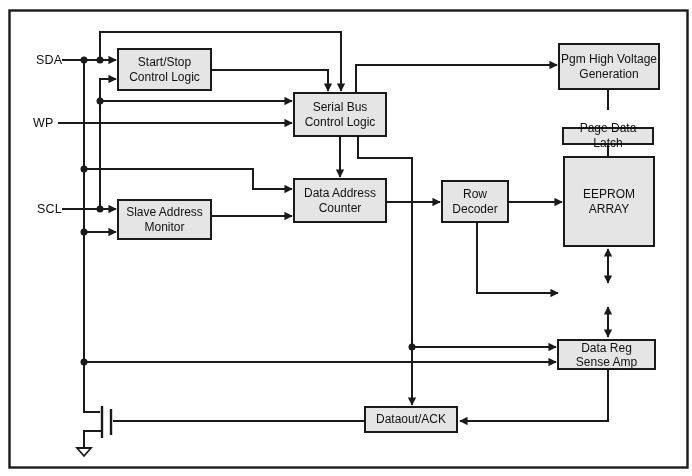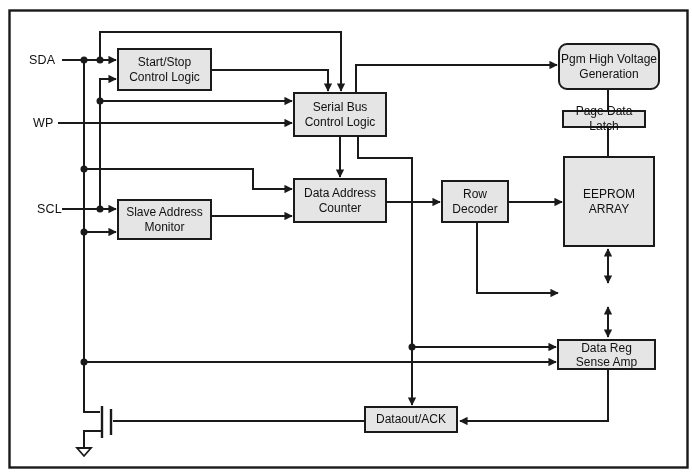--- a/index.html
+++ b/index.html
@@ -101,21 +101,21 @@
       <circle cx="100" cy="60" r="3.5"></circle>
       <circle cx="100" cy="101" r="3.5"></circle>
       <circle cx="84" cy="169" r="3.5"></circle>
       <circle cx="100" cy="209" r="3.5"></circle>
       <circle cx="84" cy="232" r="3.5"></circle>
       <circle cx="84" cy="362" r="3.5"></circle>
       <circle cx="412" cy="347" r="3.5"></circle>
     </g>
   </svg>
 
-  <div class="pin" style="left:29px;top:53px;text-align:right;">SDA</div>
+  <div class="pin" style="left:36px;top:53px;text-align:right;">SDA</div>
   <div class="pin" style="left:33px;top:116px;">WP</div>
   <div class="pin" style="left:29px;top:202px;margin-left:8px;">SCL</div>
 
   <div class="block" style="left:117px;top:48px;width:95px;height:43px;">
     <div>Start/Stop</div>
     <div>Control Logic</div>
   </div>
 
   <div class="block" style="left:293px;top:92px;width:94px;height:45px;">
     <div>Serial Bus</div>
@@ -130,26 +130,26 @@
   <div class="block" style="left:293px;top:178px;width:94px;height:45px;">
     <div>Data Address</div>
     <div>Counter</div>
   </div>
 
   <div class="block" style="left:441px;top:180px;width:68px;height:43px;">
     <div>Row</div>
     <div>Decoder</div>
   </div>
 
-  <div class="block" style="left:558px;top:43px;width:102px;height:47px;border-radius:9px;">
+  <div class="block" style="left:558px;top:43px;width:102px;height:47px;">
     <div>Pgm High Voltage</div>
     <div>Generation</div>
   </div>
 
-  <div class="block" style="left:562px;top:110px;width:84px;height:18px;">
+  <div class="block" style="left:562px;top:127px;width:92px;height:18px;">
     <div>Page Data Latch</div>
   </div>
 
   <div class="block" style="left:563px;top:156px;width:92px;height:91px;">
     <div>EEPROM</div>
     <div>ARRAY</div>
   </div>
 
 
   <div class="block" style="left:557px;top:339px;width:99px;height:31px;line-height:14px;">

